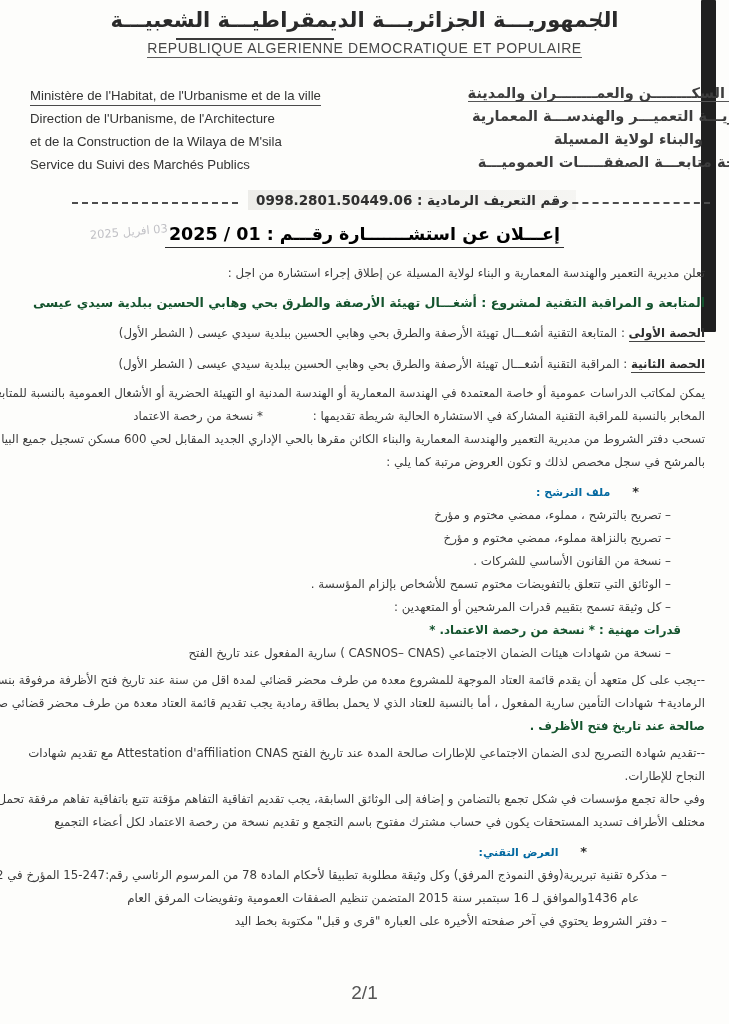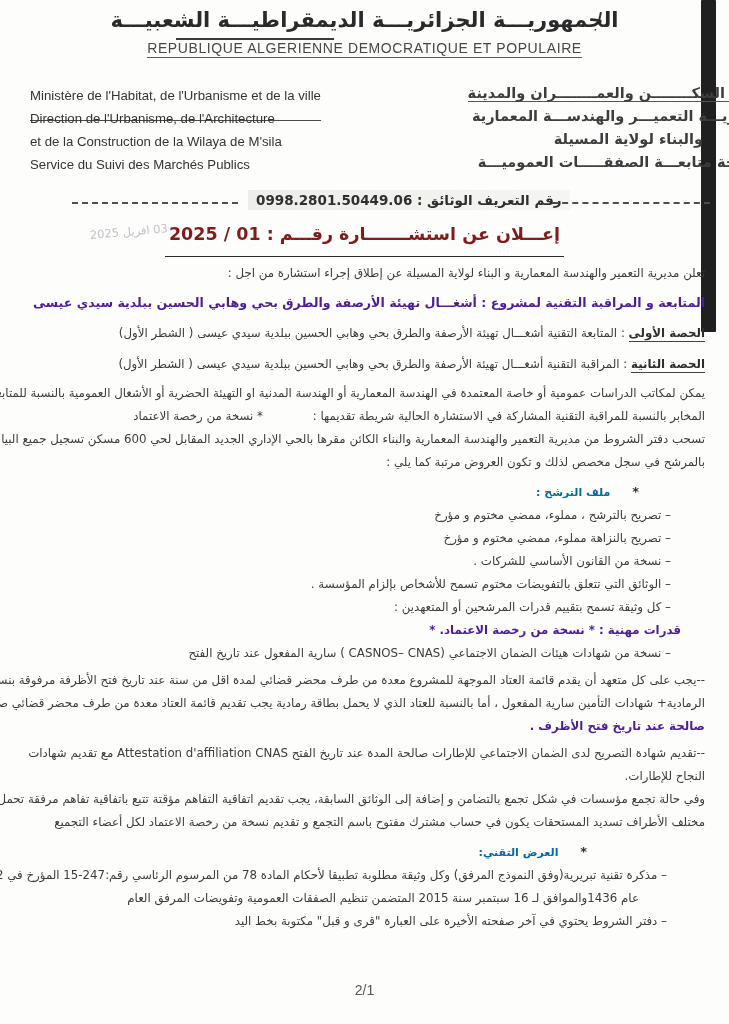--- a/index.html
+++ b/index.html
@@ -36,21 +36,21 @@
     font-family:"Liberation Sans",sans-serif;
     font-size:14px;color:#474747;letter-spacing:0.6px;white-space:nowrap;
   }
   .hdr-fr span{border-bottom:1.5px solid #5a5a5a;padding-bottom:1px;}
   
   .lh-fr{
     position:absolute;top:84px;left:30px;width:330px;
     font-family:"Liberation Sans",sans-serif;
     font-size:13.2px;color:#343434;line-height:27px;white-space:nowrap;
   }
-  .lh-fr .u{border-bottom:1.2px solid #4a4a4a;padding-bottom:17px;}
+  .lh-fr .u{border-bottom:1.2px solid #4a4a4a;padding-bottom:2px;}
   .lh-ar{
     position:absolute;top:82px;right:-18px;width:290px;
     direction:rtl;text-align:right;
     font-size:14.5px;font-weight:bold;color:#3d3d3d;line-height:28px;white-space:nowrap;
   }
   .lh-ar .u{border-bottom:1.3px solid #555;padding-bottom:0px;}
   .lh-ar .ln2{margin-right:0px;}
   .lh-ar .ln3{margin-right:44px;}
   
   .fiscal-row{position:absolute;top:190px;left:0;width:100%;height:24px;}
@@ -67,47 +67,47 @@
     position:absolute;top:226px;left:58px;width:110px;
     direction:rtl;font-size:11.5px;color:rgba(110,110,125,0.42);
     transform:rotate(-5deg);white-space:nowrap;
   }
   
   .ann-title{
     position:absolute;top:224px;left:0;width:100%;text-align:center;
   }
   .ann-title span{
     direction:rtl;display:inline-block;
-    font-size:17.5px;font-weight:bold;color:#7f1d1d;
-    border-bottom:1.8px solid #2c2c2c;padding:0 4px 12px 4px;white-space:nowrap;
+    font-size:17.5px;font-weight:bold;color:#000000;
+    border-bottom:1.8px solid #2c2c2c;padding:0 4px 3px 4px;white-space:nowrap;
   }
   
   .body-text{
     position:absolute;top:262px;right:24px;left:20px;
     direction:rtl;text-align:right;
     font-size:11.8px;color:#3c3c3c;
   }
   .ln{line-height:23px;white-space:nowrap;}
-  .b{font-weight:bold;color:#4c1d95;}
+  .b{font-weight:bold;color:#14532d;}
   .big{font-size:12.6px;}
   .mt4{margin-top:4px;} .mt6{margin-top:6px;} .mt8{margin-top:8px;}
   .ind-list{margin-right:34px;}
   .ind-cap{margin-right:24px;}
   .ind-head1{margin-right:66px;}
   .ind-head2{margin-right:118px;}
   .ind-tech{margin-right:38px;}
   .ind-tech-cont{margin-right:66px;}
   .lot-label{font-weight:bold;color:#2e2e2e;border-bottom:1.4px solid #444;padding-bottom:1px;}
   .gap-note{margin-right:46px;}
   .bullet{font-weight:bold;font-size:13px;margin-left:18px;color:#2f2f2f;}
   .sec-head{font-weight:bold;font-size:11px;color:#0369a1;}
   
   .footer-page{
     position:absolute;top:982px;left:0;width:100%;text-align:center;
-    font-family:"Liberation Sans",sans-serif;font-size:14px;color:#555;
+    font-family:"Liberation Sans",sans-serif;font-size:19px;color:#555;
   }
 </style>
 </head>
 <body>
 
 <div class="page">
 
   <div class="scan-bar"></div>
   <div class="tick-mark"></div>
 
@@ -124,21 +124,21 @@
 
   <div class="lh-ar">
     <div class="ln"><span class="u">رة السكــــــــن والعمــــــــران والمدينة</span></div>
     <div class="ln ln2">بـريـــة التعميـــر والهندســـة المعمارية</div>
     <div class="ln ln3">والبناء لولاية المسيلة</div>
     <div class="ln">ـلحة متابعـــة الصفقـــــات العموميـــة</div>
   </div>
 
   <div class="fiscal-row">
     <div class="fiscal-dash-l"></div>
-    <div class="fiscal-text">رقم التعريف الوثائق : 0998.2801.50449.06</div>
+    <div class="fiscal-text">رقم التعريف الرمادية : 0998.2801.50449.06</div>
     <div class="fiscal-dash-r"></div>
   </div>
 
   <div class="stamp">03 افريل 2025</div>
 
   <div class="ann-title">
     <span>إعـــلان عن استشـــــــارة رقـــم : 01 / 2025</span>
   </div>
 
   <div class="body-text">

